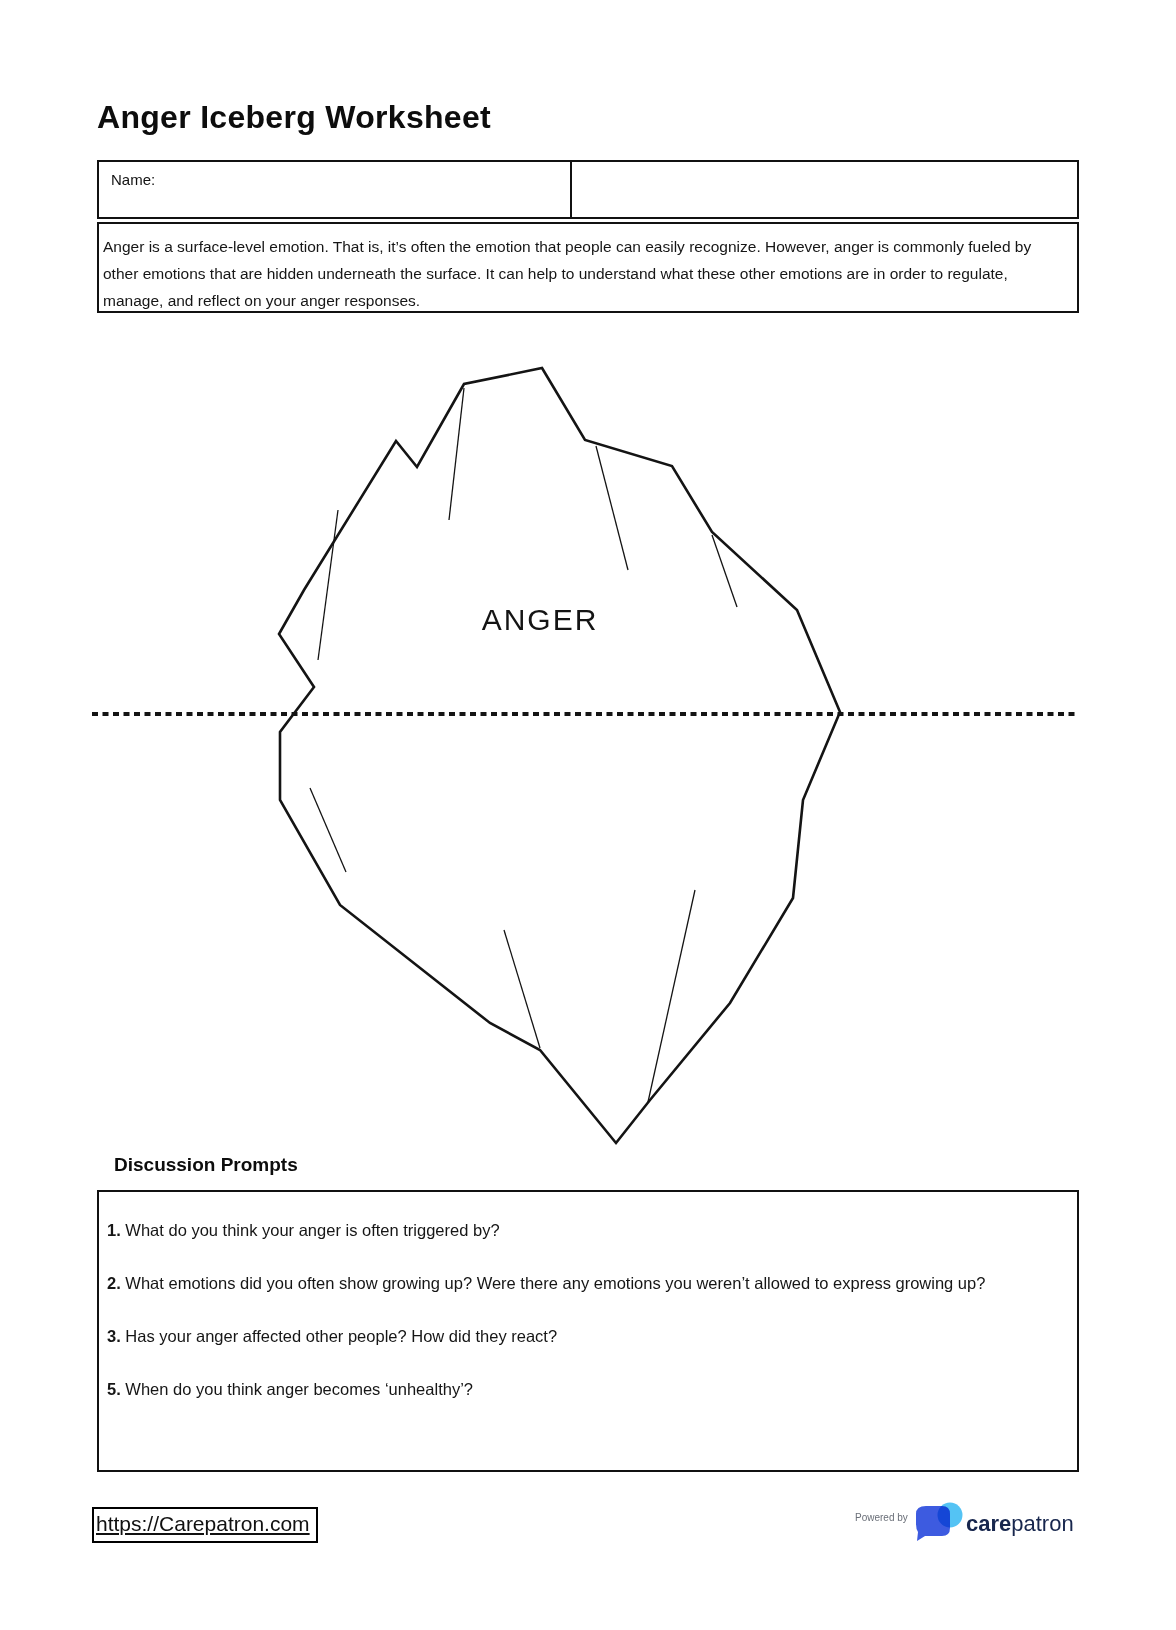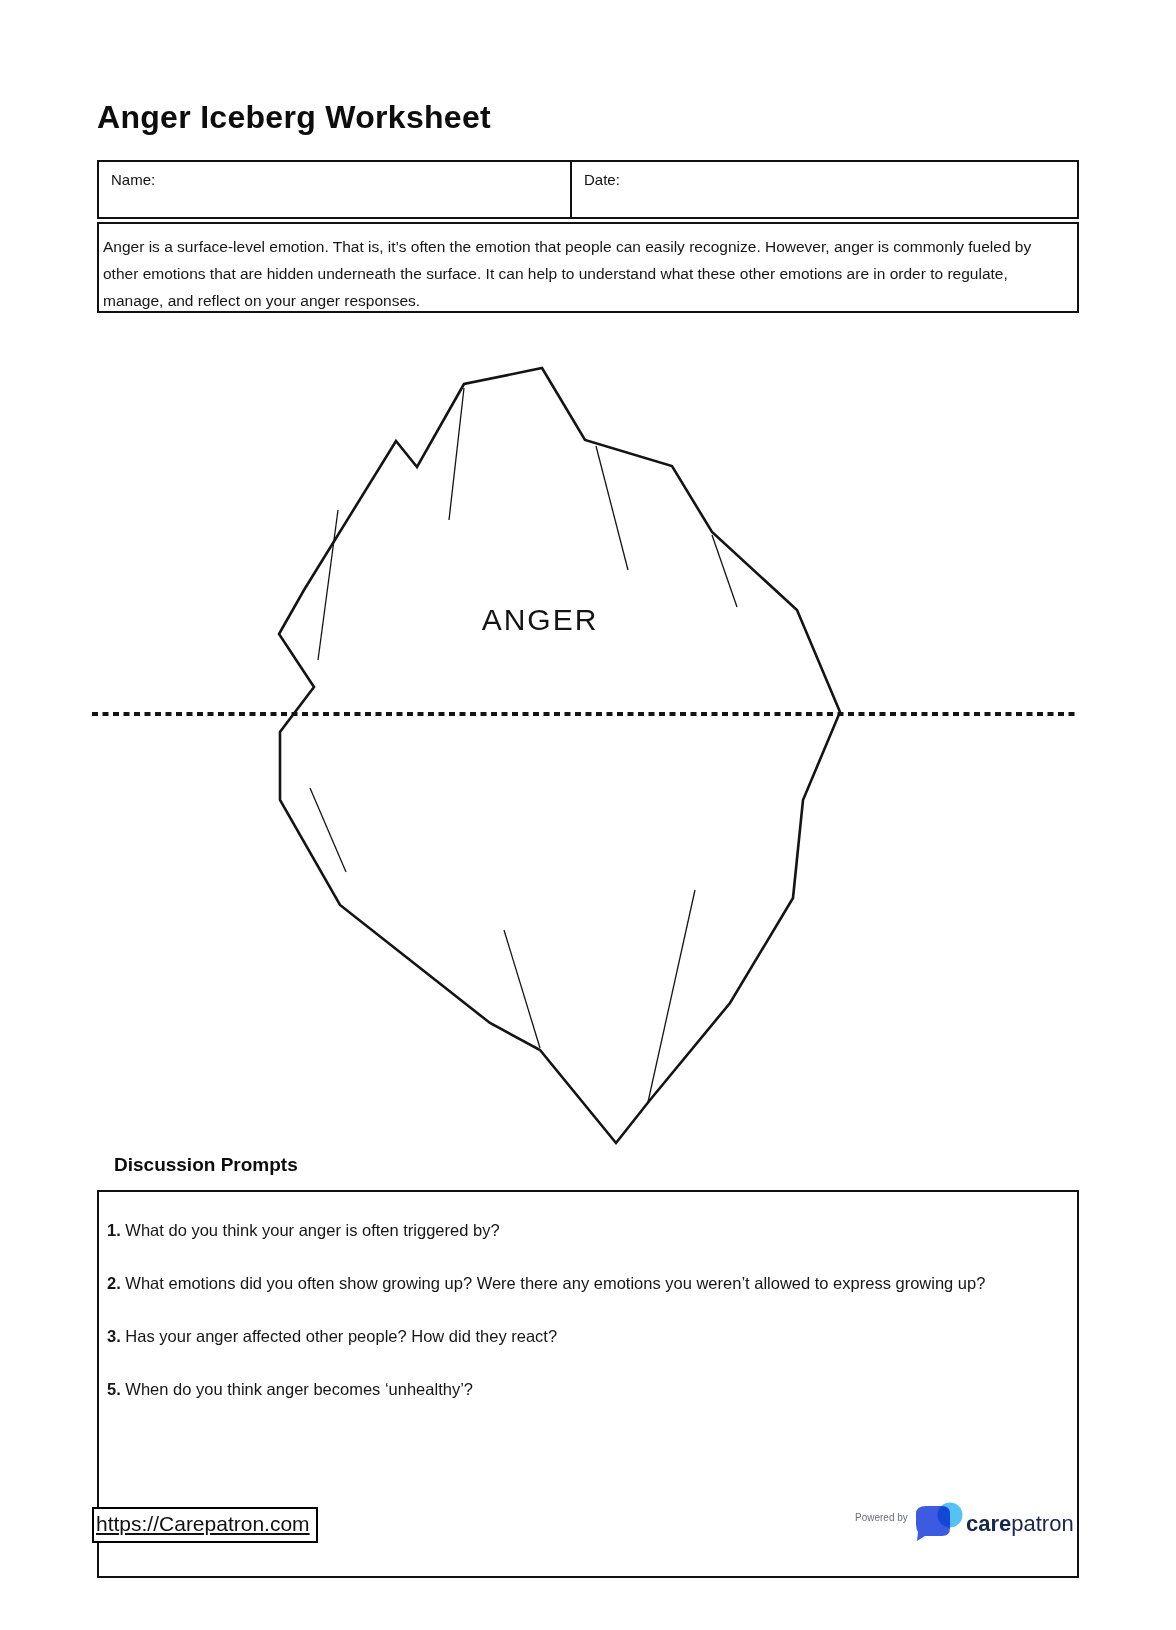--- a/index.html
+++ b/index.html
@@ -40,21 +40,21 @@
   }
   .iceberg-svg{
     position:absolute;left:0;top:0;width:1176px;height:1630px;
     pointer-events:none;
   }
   .prompts-heading{
     position:absolute;left:114px;top:1154px;
     font-size:19px;font-weight:700;color:#0d0d0d;
   }
   .prompts-box{
-    position:absolute;left:97px;top:1190px;width:982px;height:388px;
+    position:absolute;left:97px;top:1190px;width:982px;height:282px;
     border:2px solid #111;box-sizing:border-box;
     padding:22px 20px 0 8px;
   }
   .prompt{
     margin:0 0 21px 0;
     font-size:16.5px;line-height:32px;color:#161616;
   }
   .prompt b{font-weight:700;}
   .footer-link{
     position:absolute;left:92px;top:1507px;
@@ -78,23 +78,20 @@
 </head>
 <body>
 
 <div class="sheet">
 
   <div class="page-title">Anger Iceberg Worksheet</div>
 
   <div class="info-table">
     <div class="info-cell name">
       <span>Name:</span>
-    </div>
-    <div class="info-cell date">
-      <span>Date:</span>
     </div>
   </div>
 
   <div class="intro-box">
     <span>Anger is a surface-level emotion. That is, it’s often the emotion that people can easily recognize. However, anger is commonly fueled by other emotions that are hidden underneath the surface. It can help to understand what these other emotions are in order to regulate, manage, and reflect on your anger responses.</span>
   </div>
 
   <svg class="iceberg-svg" viewBox="0 0 1176 1630" xmlns="http://www.w3.org/2000/svg">
 
     <path d="M 92 714 H 1077" fill="none" stroke="#141414" stroke-width="4" stroke-dasharray="6 4.5"></path>

